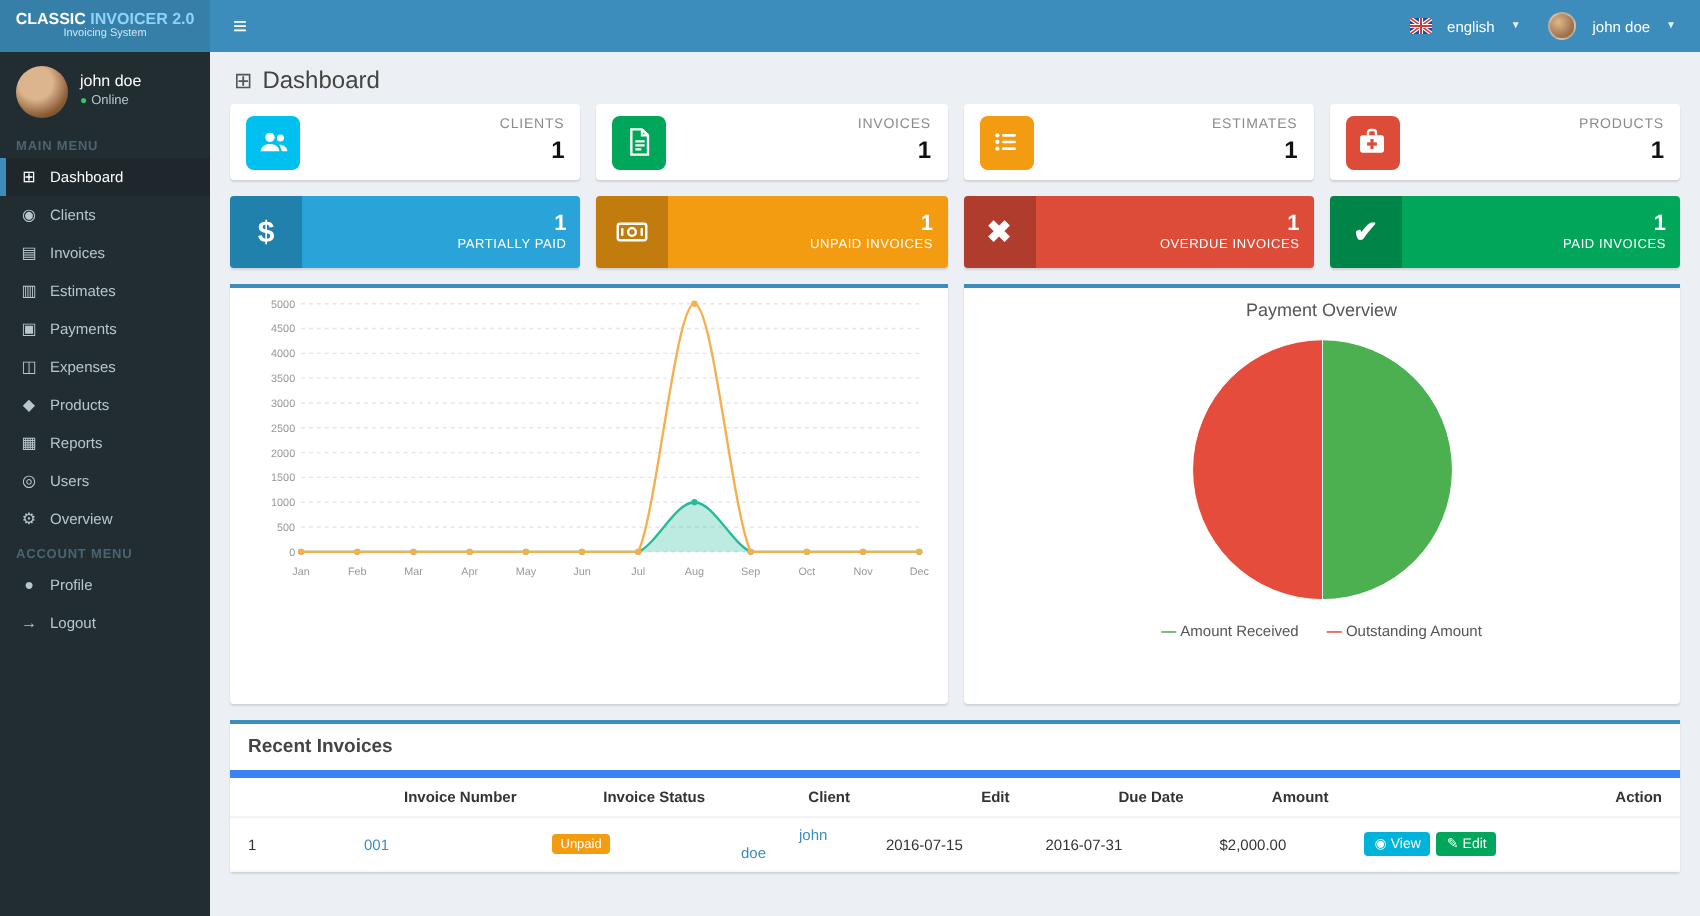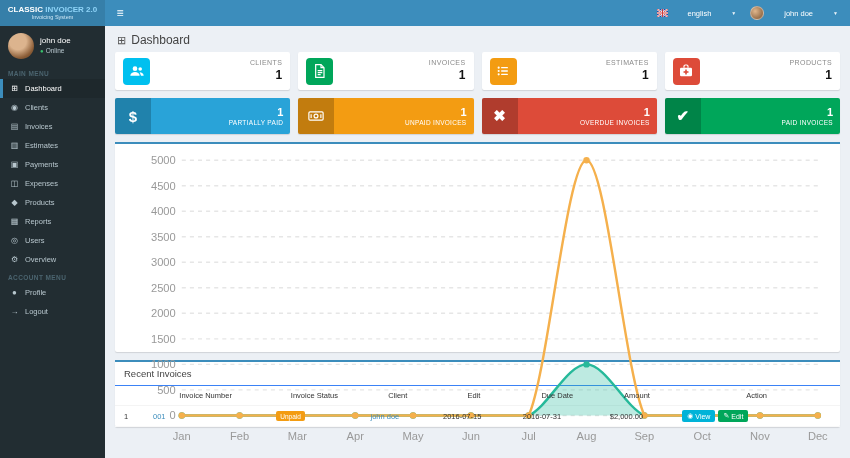--- a/index.html
+++ b/index.html
@@ -16,21 +16,21 @@
   }
   .brand-line1 { font-size:8px; font-weight:bold; white-space:nowrap; }
   .brand-accent { color:#8fd4f8;text-align:right; }
   .brand-sub { font-size:5.5px; color:#cfe8f6; }
   .navbar {
     position:absolute; left:105px; top:0; right:0; height:26px;
     background:#3c8dbc; color:#fff; display:flex; align-items:center;
   }
   .hamburger { width:30px; text-align:center; font-size:12px; cursor:pointer; }
   .nav-right { margin-left:auto; display:flex; align-items:center; gap:14px; padding-right:12px; font-size:7.5px; }
-  .nav-item { display:flex; align-items:center; gap:20px; cursor:pointer; }
+  .nav-item { display:flex; align-items:center; gap:8px; cursor:pointer; }
   .caret { font-size:5px; opacity:.9; }
   .nav-avatar { width:14px; height:14px; border-radius:50%;
     background:radial-gradient(circle at 35% 35%, #e0b68c, #7a5230); border:1px solid #ffffff66; }
   
   .sidebar { position:absolute; left:0; top:26px; width:105px; bottom:0; background:#222d32; }
   .user-panel { display:flex; align-items:center; gap:6px; padding:7px 8px 6px; }
   .user-avatar { width:26px; height:26px; border-radius:50%; flex:0 0 26px;
     background:radial-gradient(circle at 38% 32%, #dcb48e 0 35%, #8a5c36 70%, #5d3d22); }
   .user-meta { line-height:1.35; }
   .user-name { font-size:8px; color:#fff; }
@@ -67,28 +67,28 @@
   .sb-label { font-size:6.5px; letter-spacing:.3px; }
   
   .panel { background:#fff; border-top:2px solid #3c8dbc; border-radius:0 0 2px 2px; box-shadow:0 1px 1px rgba(0,0,0,.12); }
   .chart-panel { flex:1; height:210px; }
   .panel-title { text-align:center; font-size:9px; color:#555; padding:6px 0 2px; }
   .chart-body { padding:0 6px; }
   .chart-body svg { width:100%; display:block; }
   .legend { display:flex; justify-content:center; gap:14px; font-size:7.5px; color:#555; padding-top:1px; }
   .legend .swatch { font-weight:bold; }
   
-  .invoices-title { font-size:9.5px; color:#444; padding:6px 9px; border-bottom:1px solid #3b82f6; }
+  .invoices-title { font-size:9.5px; color:#444; padding:6px 9px; border-bottom:4px solid #3b82f6;font-weight:bold; }
   table { width:100%; border-collapse:collapse; font-size:7.5px; color:#333; }
-  th { text-align:center; padding:5px 9px; border-bottom:1px solid #f4f4f4; font-weight:normal; }
+  th { text-align:right; padding:5px 9px; border-bottom:1px solid #f4f4f4; font-weight:bold; }
   td { text-align:left; padding:4px 9px; border-bottom:1px solid #f9f9f9; }
   th:nth-child(1){width:4%} th:nth-child(2){width:17%} th:nth-child(3){width:13%}
   th:nth-child(4){width:10%} th:nth-child(5){width:11%} th:nth-child(6){width:12%}
   th:nth-child(7){width:10%} th:nth-child(8){width:23%}
-  a.link { color:#3c8dbc; text-decoration:none; cursor:pointer; }
+  a.link { color:#3c8dbc; text-decoration:none; cursor:pointer;margin-left:29px; }
   .badge { color:#fff; font-size:6.5px; padding:1.5px 4px; border-radius:2px; display:inline-block; }
   .btn { display:inline-flex; align-items:center; gap:2px; color:#fff; font-size:7px; padding:2px 5px;
     border:none; border-radius:2px; margin-right:3px; cursor:pointer; font-family:inherit; }
 </style>
 </head>
 <body>
 
 <div class="brand">
   <div class="brand-line1">
     <span>CLASSIC</span>
@@ -346,20 +346,33 @@
               <circle cx="172.72727272727272" cy="134" r="1.6" fill="#f5b04c"></circle>
               <circle cx="201.27272727272728" cy="134" r="1.6" fill="#f5b04c"></circle>
               <circle cx="229.8181818181818" cy="8" r="1.6" fill="#f5b04c"></circle>
               <circle cx="258.3636363636364" cy="134" r="1.6" fill="#f5b04c"></circle>
               <circle cx="286.90909090909093" cy="134" r="1.6" fill="#f5b04c"></circle>
               <circle cx="315.45454545454544" cy="134" r="1.6" fill="#f5b04c"></circle>
               <circle cx="344" cy="134" r="1.6" fill="#f5b04c"></circle>
             </svg>
           </div>
       </div>
+      <div class="panel chart-panel">
+        <div class="panel-title">Payment Overview</div>
+        <div class="chart-body" id="pie-chart">
+            <svg viewBox="0 0 352 150">
+              <path d="M176,74 L176.0,8.0 A66,66 0 0 1 176.0,140.0 Z" fill="#4caf50" stroke="#fff" stroke-width="0.5"></path>
+              <path d="M176,74 L176.0,140.0 A66,66 0 0 1 176.0,8.0 Z" fill="#e64c3c" stroke="#fff" stroke-width="0.5"></path>
+            </svg>
+          </div>
+        <div class="legend" id="pie-legend">
+            <span class="legend-item"><span class="swatch" style="color: rgb(76, 175, 80);">— </span><span>Amount Received</span></span>
+            <span class="legend-item"><span class="swatch" style="color: rgb(230, 76, 60);">— </span><span>Outstanding Amount</span></span>
+          </div>
+      </div>
     </div>
 
     <div class="panel invoices-panel">
       <div class="invoices-title">Recent Invoices</div>
       <table>
         <thead>
             <tr id="inv-head">
               <th></th>
               <th>Invoice Number</th>
               <th>Invoice Status</th>

